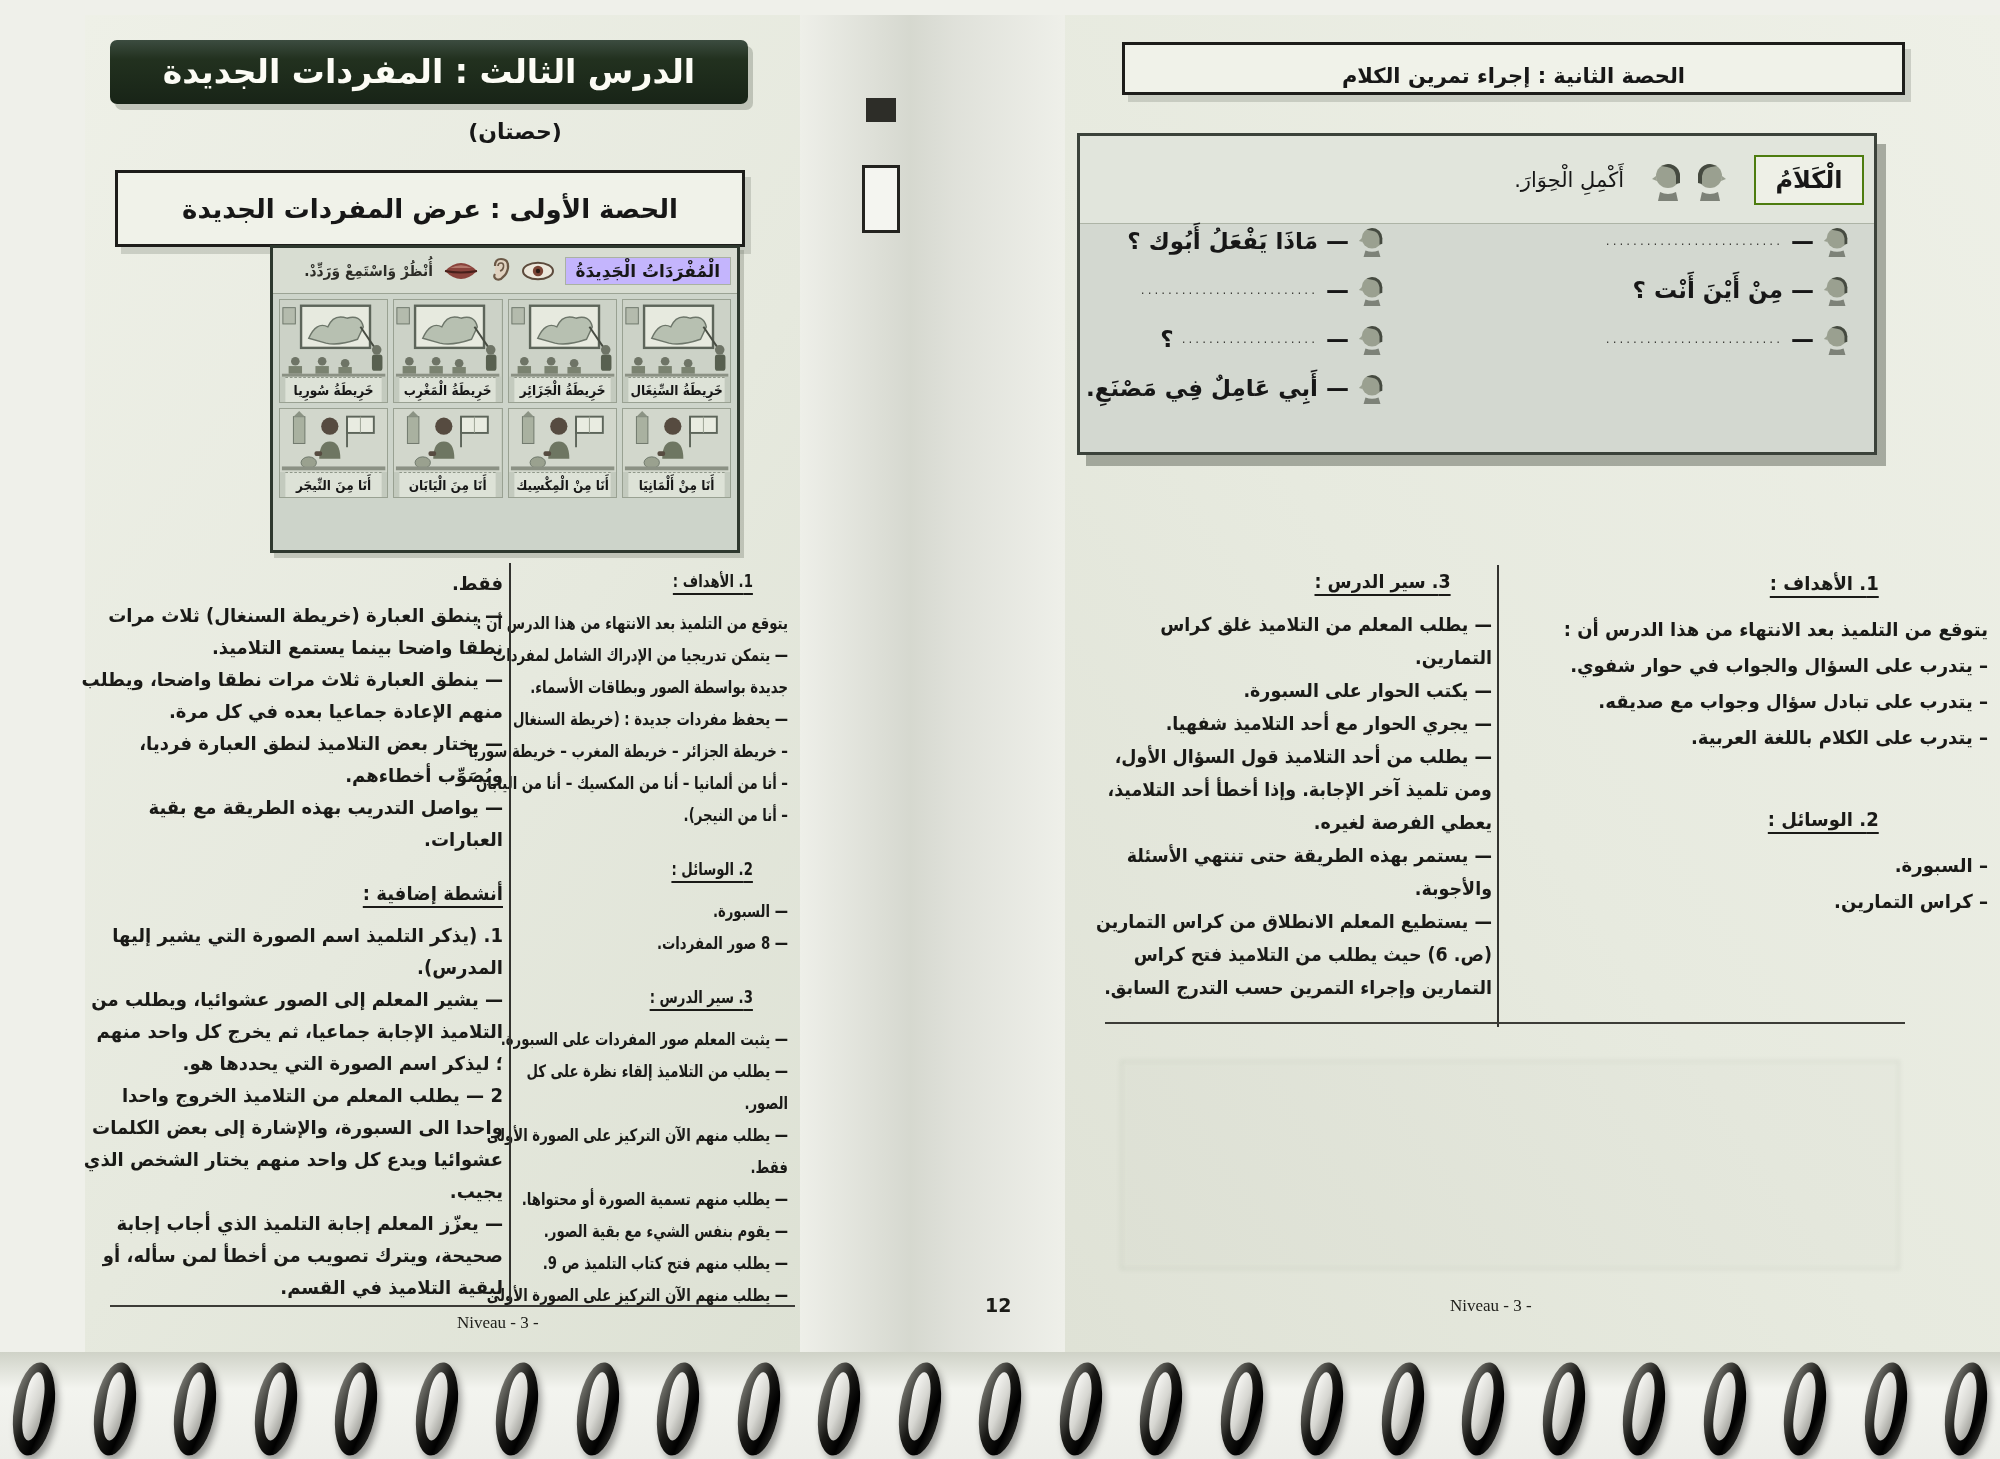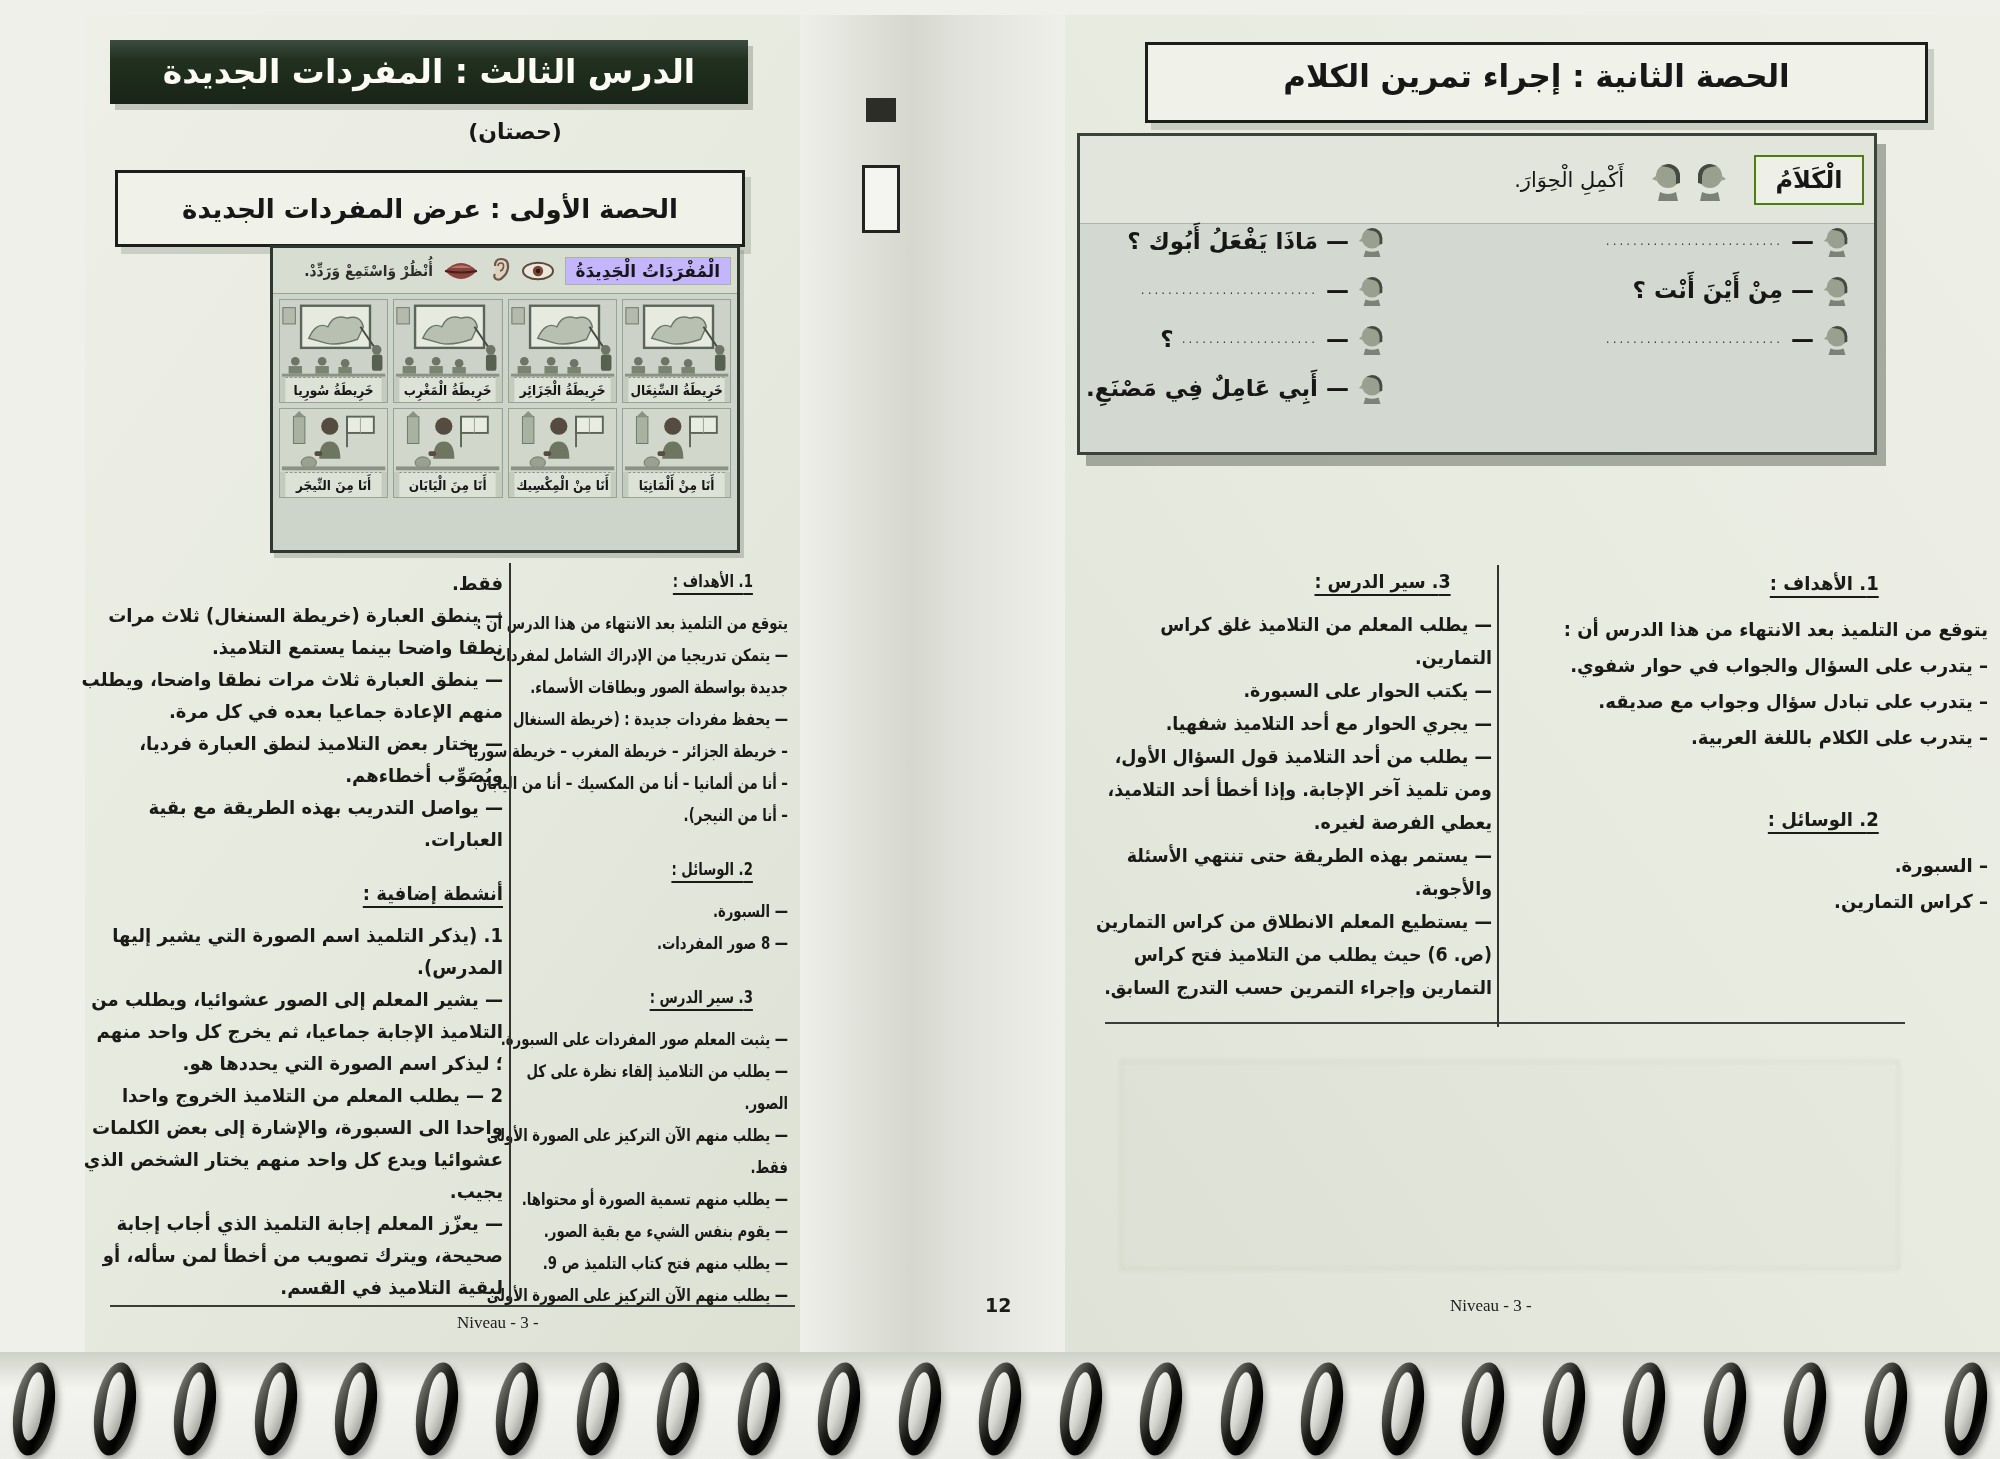--- a/index.html
+++ b/index.html
@@ -13,21 +13,21 @@
   .page-right{left:1065px;top:15px;width:935px;height:1340px;
     background:linear-gradient(235deg,#eef0e7 0%,#e7eadf 55%,#dfe2d6 100%);}
   .gutter{position:absolute;left:795px;top:15px;width:275px;height:1340px;
     background:linear-gradient(90deg,rgba(130,136,120,0) 0%,rgba(148,154,138,.28) 42%,
     rgba(110,116,100,.12) 58%,rgba(130,136,120,0) 100%);}
 
   
   .lp-titlebar{position:absolute;left:25px;top:25px;width:638px;height:64px;
     background:linear-gradient(180deg,#3c4c40 0%,#22311f 30%,#182417 100%);
     color:#fcfcf5;text-align:center;line-height:64px;font-size:33px;font-weight:700;
-    box-shadow:5px 6px 0 rgba(140,147,134,.45);}
+    box-shadow:5px 6px 0 rgba(140,147,134,.45);border-radius:7px;}
   .lp-subtitle{position:absolute;left:240px;top:104px;width:380px;text-align:center;
     font-size:22px;font-weight:700;}
   .box-header{border:3px solid #1d1d1a;background:#f0f2e9;text-align:center;font-weight:700;
     box-shadow:6px 7px 0 rgba(140,147,134,.35);}
   .lp-session{position:absolute;left:30px;top:155px;width:630px;height:77px;
     font-size:26px;line-height:72px;}
 
   
   .vocab-card{position:absolute;left:185px;top:230px;width:470px;height:308px;margin:0;
     border:3px solid #2e382e;background:#cdd4ca;box-shadow:4px 5px 0 rgba(120,127,112,.35);}
@@ -69,22 +69,22 @@
   .hrule{position:absolute;height:2px;background:#3c3c37;}
   .lp-footrule{left:25px;top:1290px;width:685px;}
   .rp-rule{left:40px;top:1007px;width:800px;height:2px;}
   .footer{position:absolute;font-family:"Liberation Serif","DejaVu Serif",serif;
     font-size:17px;color:#20201c;}
   .lp-footer{left:372px;top:1298px;}
   .rp-footer{left:385px;top:1281px;}
   .page-number{position:absolute;left:985px;top:1294px;font-size:19px;font-weight:700;color:#1c1c18;}
 
   
-  .rp-session{position:absolute;left:57px;top:27px;width:783px;height:81px;
-    font-size:31px;line-height:62px;margin-left:23px;}
+  .rp-session{position:absolute;left:57px;top:27px;width:783px;height:53px;
+    font-size:21px;line-height:62px;}
   .dlg{position:absolute;left:12px;top:118px;width:800px;height:322px;
     border:3px solid #3b423a;background:#d3d8d0;
     box-shadow:9px 11px 0 rgba(95,102,90,.5);}
   .dlg-head{display:flex;direction:rtl;align-items:center;gap:26px;height:88px;
     padding:0 10px;background:#e1e5dc;border-bottom:1px solid #adb4a6;}
   .dlg-tab{min-width:110px;height:50px;line-height:46px;background:#eef0e7;
     border:2px solid #4d7c0f;text-align:center;font-size:24px;font-weight:700;}
   .dlg-pair{display:inline-flex;align-items:center;}
   .dlg-instr{font-size:21px;font-weight:400;}
   .dlg-col{position:absolute;top:80px;text-align:right;}

